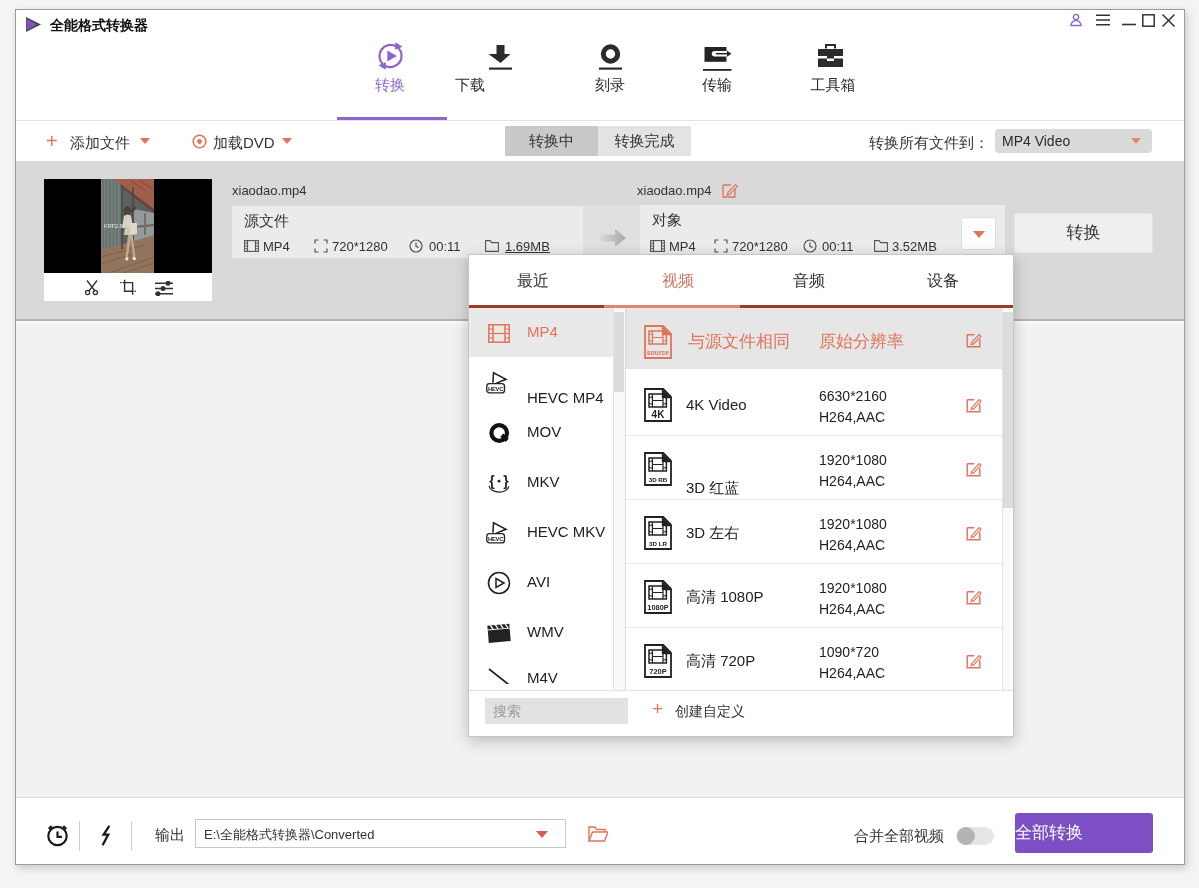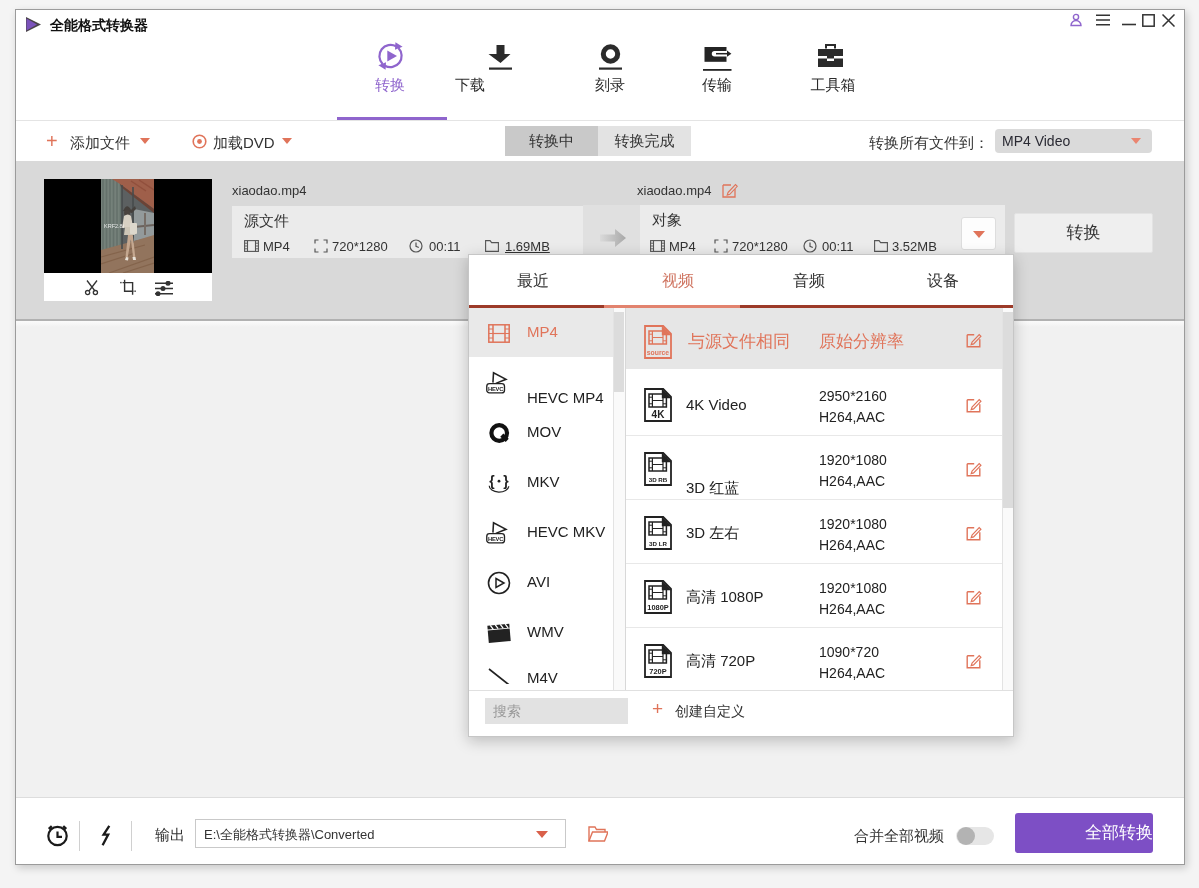--- a/index.html
+++ b/index.html
@@ -330,21 +330,21 @@
     <div class="abs" style="left:626px;top:372px;width:376px;height:64px;background:#fff;border-bottom:1px solid #e8e8e8;"></div>
     <div class="abs" style="left:644px;top:388px;"><svg width="28" height="34" viewBox="0 0 28 34">
         <path d="M1 1 H19.2 L27 8.8 V33 H1 Z" fill="none" stroke="#222" stroke-width="1.8"></path>
         <rect x="5" y="6" width="17.4" height="13" fill="none" stroke="#222" stroke-width="1.5"></rect>
         <path d="M8.4 6 V19 M19 6 V19 M8.4 12.5 H19" stroke="#222" stroke-width="1.2"></path>
         <path d="M5 9.2 H8.4 M5 15.8 H8.4 M19 9.2 H22.4 M19 15.8 H22.4" stroke="#222" stroke-width="1"></path>
         <path d="M17.8 0.4 L27.6 10.2 L17.8 10.2 Z" fill="#222"></path>
         <text x="14" y="29.5" font-size="10" font-weight="bold" fill="#222" text-anchor="middle" font-family="Liberation Sans">4K</text>
       </svg></div>
     <div class="abs" style="left:686px;top:396px;font-size:15px;color:#222;">4K Video</div>
-    <div class="abs" style="left:819px;top:388px;font-size:14px;color:#222;">2950*2160</div>
+    <div class="abs" style="left:819px;top:388px;font-size:14px;color:#222;">6630*2160</div>
     <div class="abs" style="left:819px;top:409px;font-size:14px;color:#222;">H264,AAC</div>
     <div class="abs" style="left:966px;top:397px;"><svg width="16" height="16" viewBox="0 0 16 16">
         <path d="M1.2 2.8 h7 M1.2 2.8 v12 h12.6 v-7.6" fill="none" stroke="#e0745a" stroke-width="1.4"></path>
         <path d="M6 10.2 L13.2 2.6 l1.7 1.7 -7.3 7.6 -2.4 0.7 Z" fill="none" stroke="#e0745a" stroke-width="1.2"></path>
       </svg></div>
     <div class="abs" style="left:626px;top:436px;width:376px;height:64px;background:#fff;border-bottom:1px solid #e8e8e8;"></div>
     <div class="abs" style="left:644px;top:452px;"><svg width="28" height="34" viewBox="0 0 28 34">
         <path d="M1 1 H19.2 L27 8.8 V33 H1 Z" fill="none" stroke="#222" stroke-width="1.8"></path>
         <rect x="5" y="6" width="17.4" height="13" fill="none" stroke="#222" stroke-width="1.5"></rect>
         <path d="M8.4 6 V19 M19 6 V19 M8.4 12.5 H19" stroke="#222" stroke-width="1.2"></path>
@@ -433,13 +433,13 @@
   <div class="abs" style="left:8px;top:6px;font-size:13px;color:#333;">E:\全能格式转换器\Converted</div>
   <div class="abs tri-down" style="left:340px;top:11px;border-left-width:6px;border-right-width:6px;border-top-width:7px;border-top-color:#d9604a;"></div>
 </div>
 <svg class="abs" style="left:588px;top:826px;" width="20" height="16" viewBox="0 0 20 16">
   <path d="M1 15 V1 h6 l1.5 2.5 H17 V6" fill="none" stroke="#e0745a" stroke-width="1.4"></path>
   <path d="M1 15 L4.5 6 H20 L16.5 15 Z" fill="none" stroke="#e0745a" stroke-width="1.4"></path>
 </svg>
 <div class="abs" style="left:854px;top:827px;font-size:15px;color:#333;">合并全部视频</div>
 <div class="abs" style="left:956px;top:827px;width:38px;height:18px;background:#e6e6e6;border-radius:9px;"></div>
 <div class="abs" style="left:957px;top:827px;width:18px;height:18px;background:#b3b3b3;border-radius:50%;"></div>
-<div class="abs" style="left:1015px;top:813px;width:138px;height:40px;background:#7d4fc5;border-radius:3px;color:#fff;font-size:17px;text-align:right;line-height:40px;">全部转换</div>
+<div class="abs" style="left:1015px;top:813px;width:138px;height:40px;background:#7d4fc5;border-radius:3px;color:#fff;font-size:17px;text-align:left;line-height:40px;">全部转换</div>
 
 </body></html>

